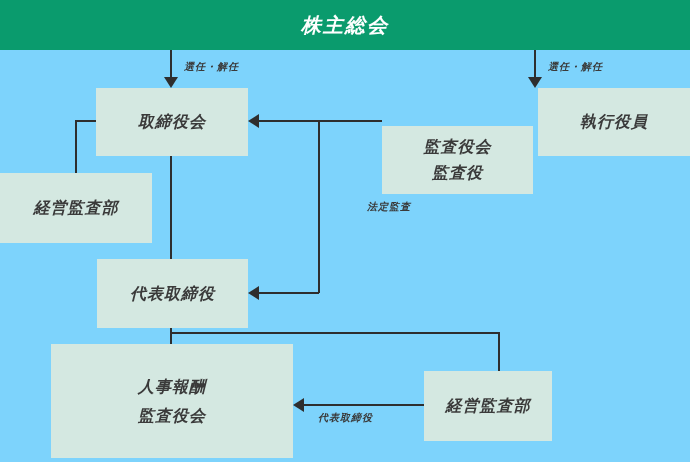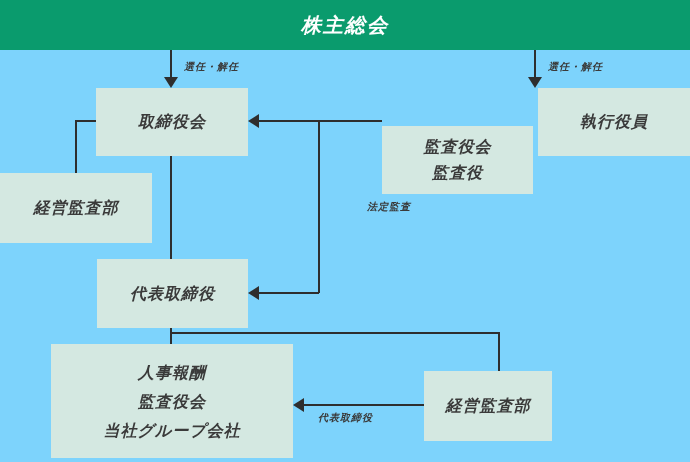--- a/index.html
+++ b/index.html
@@ -108,20 +108,19 @@
     <span>経営監査部</span>
   </div>
 
   <div class="node node-rep">
     <span>代表取締役</span>
   </div>
 
   <div class="node node-exec">
     <span>人事報酬</span>
     <span>監査役会</span>
-    <span>当社グループ会社</span>
   </div>
 
   <div class="node node-mgmt">
     <span>経営監査部</span>
   </div>
 
 </div>
 
 </body></html>

